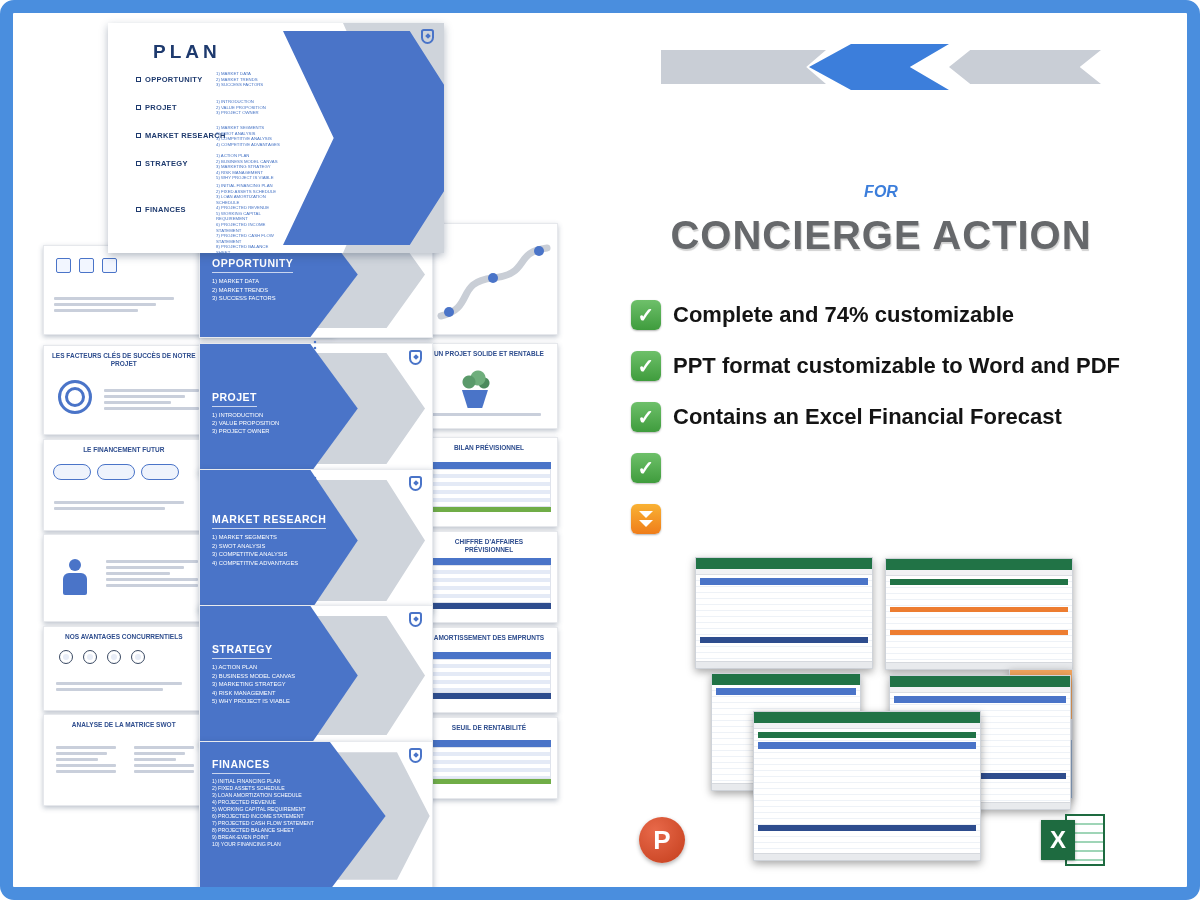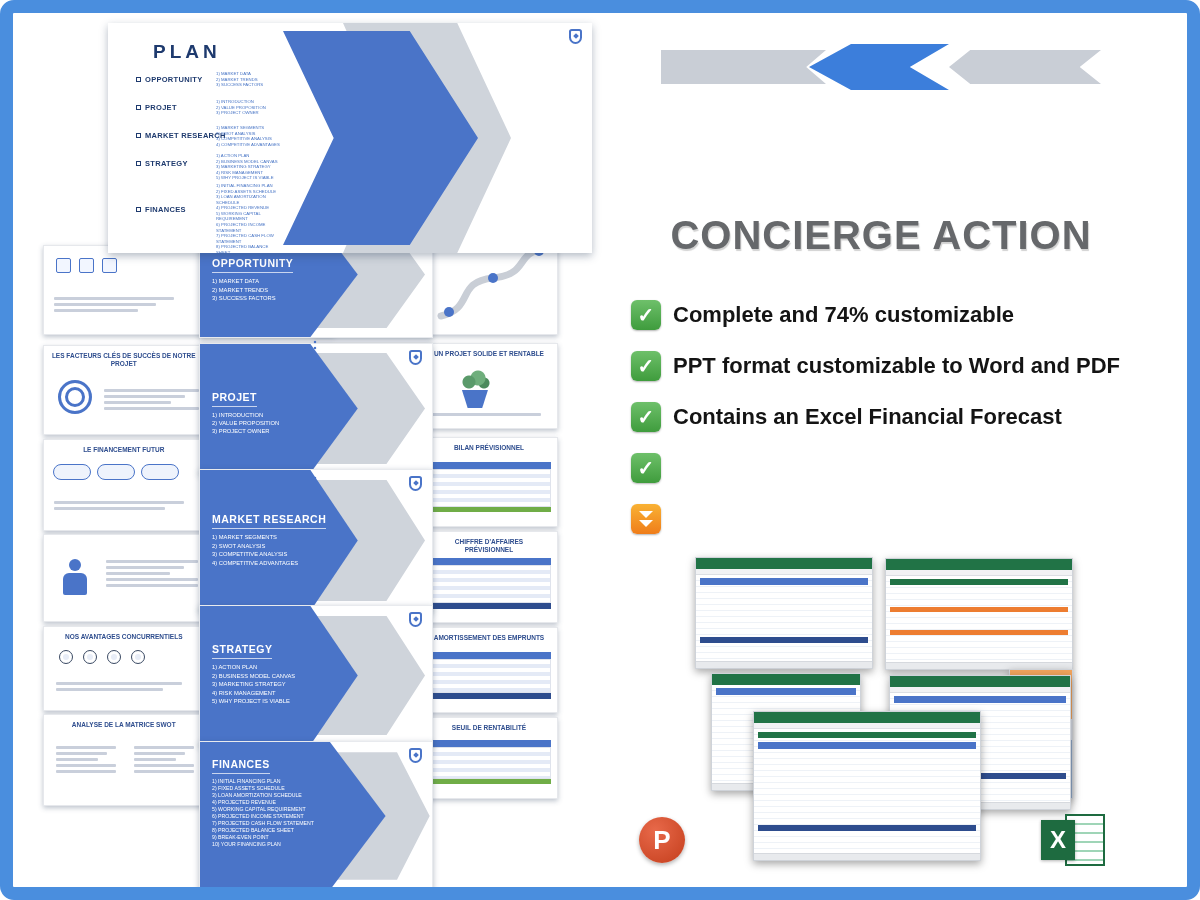--- a/index.html
+++ b/index.html
@@ -43,21 +43,21 @@
   .cs-mini { position:absolute; left:8px; top:6px; width:36px; height:11px; background:#cfd4db; clip-path:polygon(0 0,75% 0,100% 50%,75% 100%,0 100%,25% 50%); }
   .cs-text { position:absolute; left:12px; top:33%; width:58%; color:#fff; z-index:2; }
   .cascade.fin .cs-text { top:8%; width:70%; }
   .cs-title { font-size:10.5px; font-weight:bold; letter-spacing:.5px; border-bottom:1px solid rgba(255,255,255,.7); padding-bottom:3px; margin-bottom:4px; display:inline-block; }
   .cs-item { font-size:5.8px; line-height:1.45; }
   .cascade.fin .cs-item { font-size:5.2px; line-height:1.35; }
   .logo { position:absolute; right:10px; top:6px; width:13px; height:15px; border:2px solid #4a74c8; border-radius:3px 3px 7px 7px; }
   .logo::after { content:""; position:absolute; left:2.5px; top:2.5px; width:4px; height:4px; background:#4a74c8; transform:rotate(45deg); }
 
   
-  .plan-slide { position:absolute; left:95px; top:10px; width:484px; height:230px; background:#fff; box-shadow:0 3px 8px rgba(40,60,90,.35); overflow:hidden; z-index:4; }
+  .plan-slide { position:absolute; left:95px; top:10px; width:336px; height:230px; background:#fff; box-shadow:0 3px 8px rgba(40,60,90,.35); overflow:hidden; z-index:4; }
   .plan-title { position:absolute; left:45px; top:18px; font-size:19px; font-weight:bold; letter-spacing:4px; color:#1e3a6e; }
   .plan-gray { position:absolute; left:235px; top:0; width:168px; height:230px; background:#cfd4db; clip-path:polygon(0 0,68% 0,100% 50%,68% 100%,0 100%,30% 50%); }
   .plan-blue { position:absolute; left:175px; top:8px; width:195px; height:214px; background:#4a74c8; clip-path:polygon(0 0,65% 0,100% 50%,65% 100%,0 100%,26% 50%); }
   .plan-menu-item { position:absolute; left:28px; font-size:7.5px; font-weight:bold; color:#1e3a6e; letter-spacing:.3px; display:flex; align-items:center; gap:4px; z-index:2; }
   .q-box { width:5px; height:5px; border:1px solid #1e3a6e; display:inline-block; }
   .plan-sub { position:absolute; left:108px; width:64px; color:#4472c4; z-index:2; }
   .plan-sub-item { font-size:4.3px; line-height:1.3; }
 
   .dots { position:absolute; width:4px; background-image:radial-gradient(circle,#4a74c8 1.4px,transparent 1.6px); background-size:4px 6px; z-index:5; }
 
@@ -392,20 +392,21 @@
   <div class="dots" style="left:300px;top:600px;height:12px"></div>
   <div class="dots" style="left:300px;top:734px;height:12px"></div>
   <div class="dots" style="left:300px;top:879px;height:16px"></div>
 
   <div class="arrow-banner">
     <div class="ab-gray-l"></div>
     <div class="ab-blue"></div>
     <div class="ab-gray-r"></div>
   </div>
 
+  <div class="hero-for">FOR</div>
   <div class="hero-service">CONCIERGE ACTION</div>
 
   <div class="features">
     <div class="feature-row">
       <div class="f-icon check">✓</div>
       <div class="f-text">Complete and 74% customizable</div>
     </div>
     <div class="feature-row">
       <div class="f-icon check">✓</div>
       <div class="f-text">PPT format customizable to Word and PDF</div>

